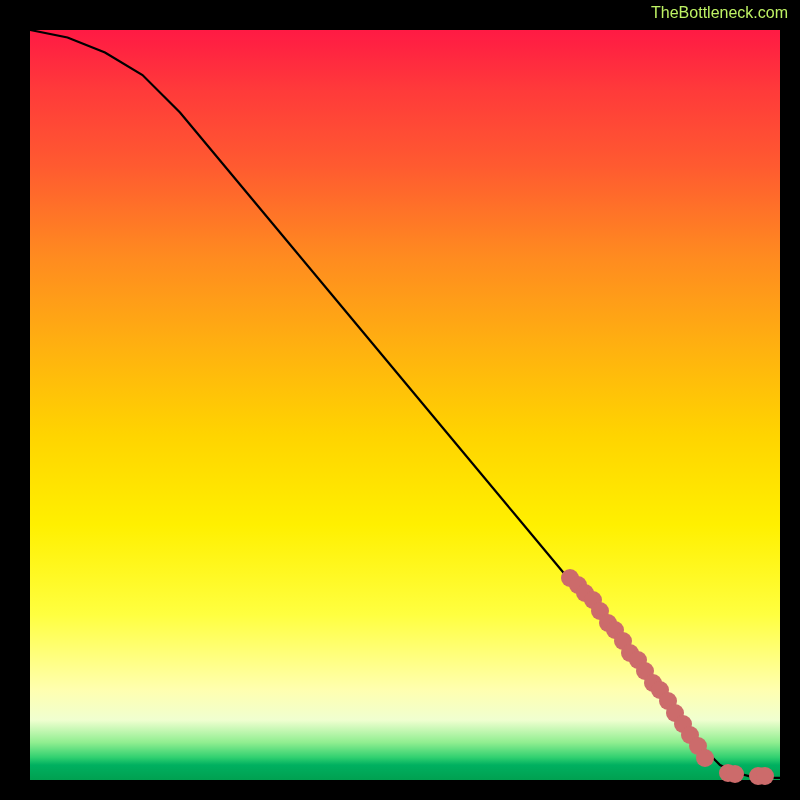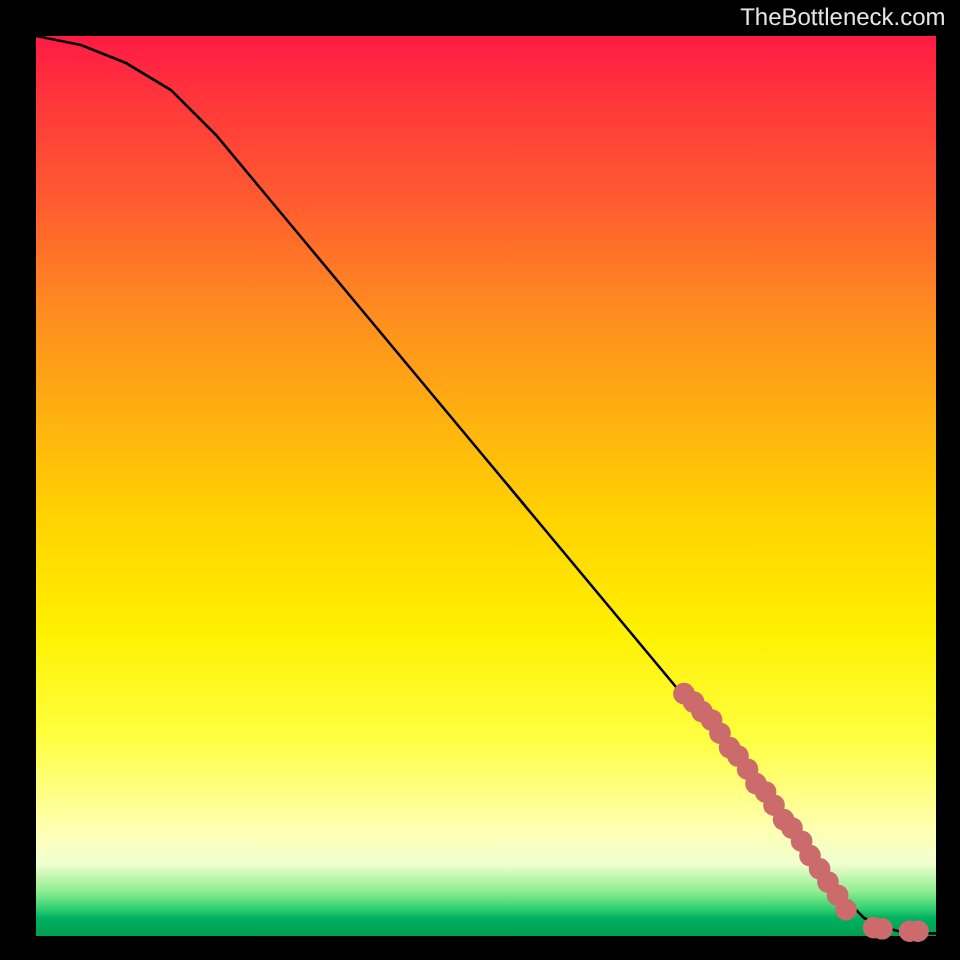--- a/index.html
+++ b/index.html
@@ -8,22 +8,22 @@
     height: 800px;
     background: #000;
     position: relative;
     font-family: Arial, Helvetica, sans-serif;
     overflow: hidden;
   }
   .watermark {
     position: absolute;
     top: 4px;
     right: 12px;
-    color: #e5e5e5;
-    font-size: 20px;
+    color: #bef264;
+    font-size: 16px;
     font-weight: 500;
     z-index: 10;
   }
   .plot-area {
     position: absolute;
     left: 30px;
     top: 30px;
     width: 750px;
     height: 750px;
     background: linear-gradient(to bottom,

